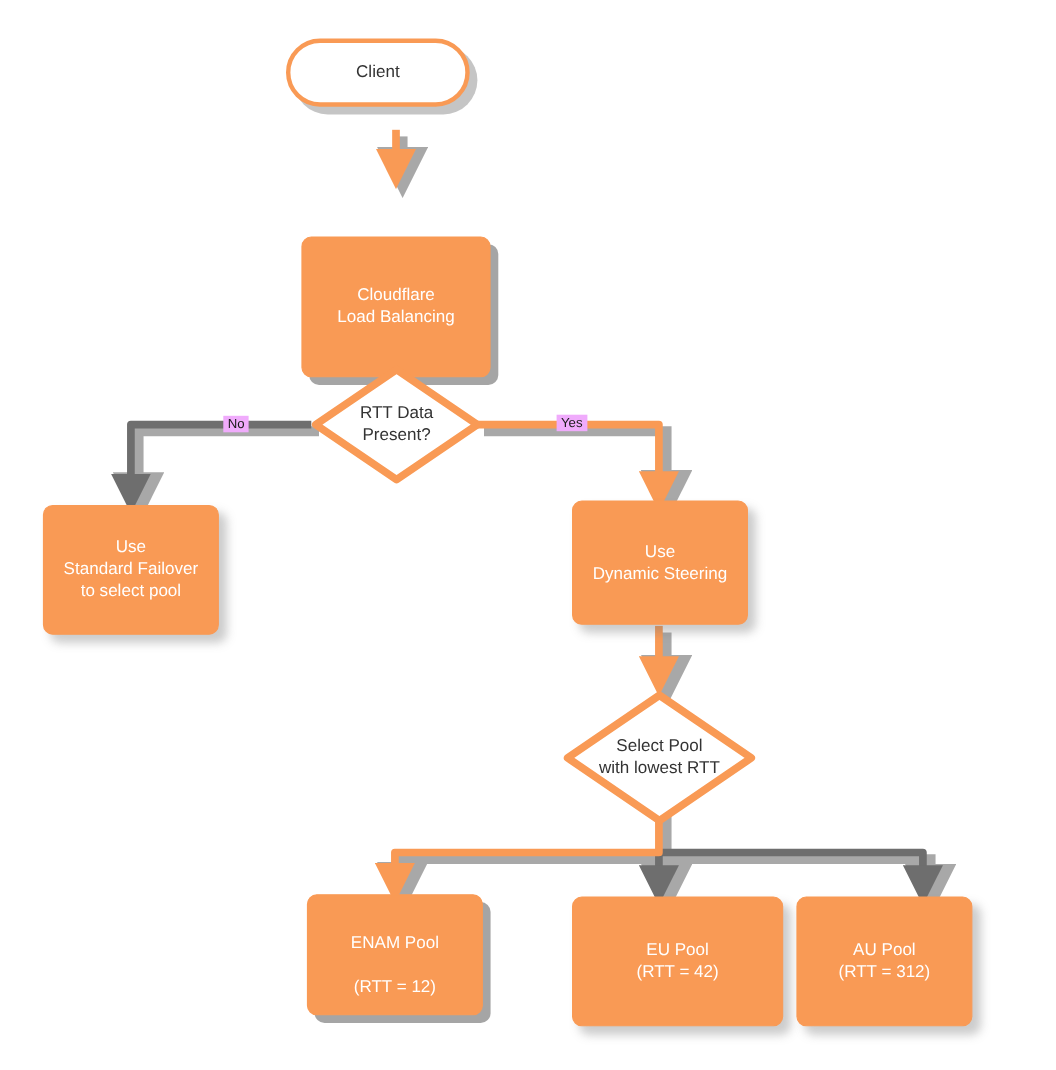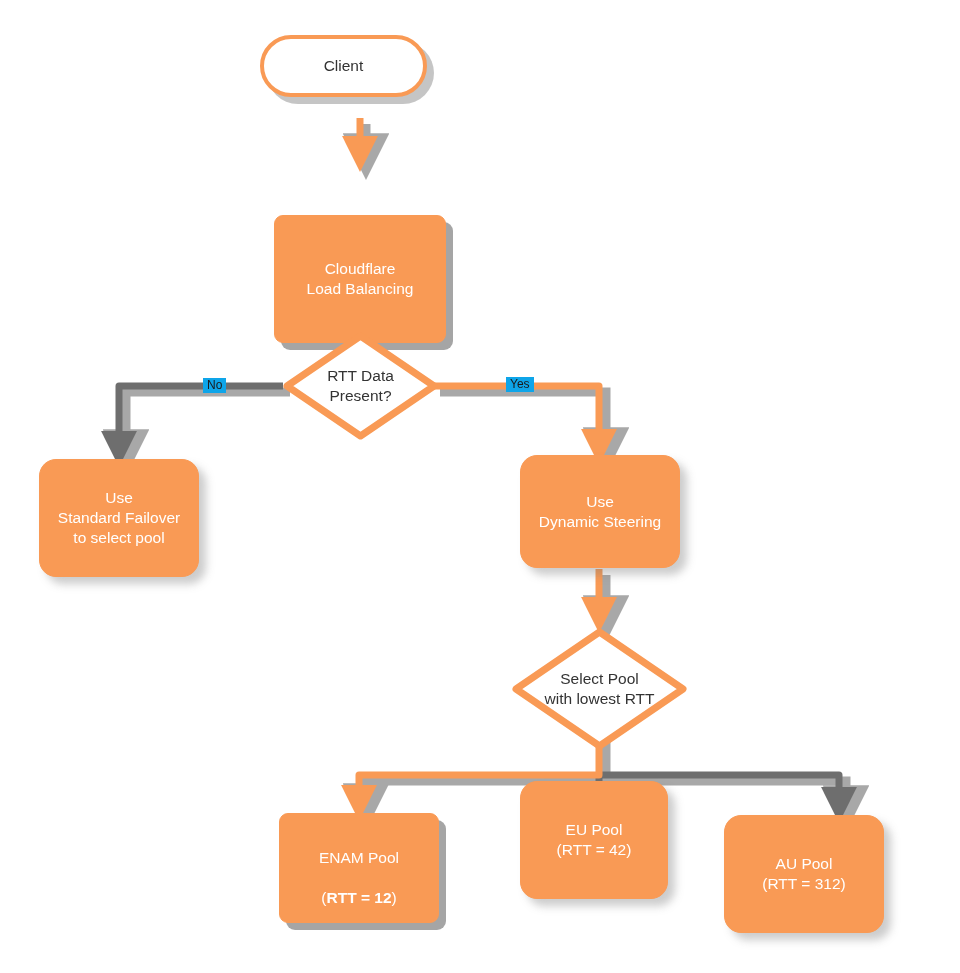--- a/index.html
+++ b/index.html
@@ -43,21 +43,20 @@
   .proc {
     background: #f99a55;
     border: 1px solid #f99a55;
     border-radius: 9px;
     color: #ffffff;
     font-size: 15.5px;
     box-shadow: 7px 7px 0 0 rgba(130,130,130,0.72);
   }
   .proc.shadow-soft {
     box-shadow: 7px 7px 9px 0 rgba(120,120,120,0.38);
-    border-radius: 17px;
   }
   
   .terminator {
     background: #ffffff;
     border: 4px solid #f99a55;
     border-radius: 38px;
     color: #333333;
     font-size: 15.5px;
     box-shadow: 7px 7px 0 0 rgba(150,150,150,0.55);
   }
@@ -71,26 +70,26 @@
     position: absolute;
     left: 0; top: 0;
     width: 100%;
     height: 100%;
     z-index: -1;
   }
   .decision .node-label {
     position: relative;
     z-index: 2;
   }
-  .bold-rtt { font-weight: bold; }
+  .bold-rtt { font-weight: normal; }
   .edge-label {
     position: absolute;
     font-size: 12px;
     color: #1a1a1a;
-    background: #0ea5e9;
+    background: #f0abfc;
     padding: 1px 4px;
     z-index: 6;
     line-height: 1.1;
     white-space: nowrap;
   }
 </style>
 </head>
 <body>
 
 <div id="canvas">
@@ -174,21 +173,21 @@
 with lowest RTT</span>
   </div>
 
   <div class="node proc" style="left:279px; top:813px; width:160px; height:110px;">
     <span class="node-label">
       <span>ENAM Pool</span><br>
       <span>(</span><span class="bold-rtt">RTT = 12</span><span>)</span>
     </span>
   </div>
 
-  <div class="node proc shadow-soft" style="left:520px; top:781px; width:148px; height:118px;">
+  <div class="node proc shadow-soft" style="left:520px; top:815px; width:192px; height:118px;">
     <span class="node-label">EU Pool
 (RTT = 42)</span>
   </div>
 
   <div class="node proc shadow-soft" style="left:724px; top:815px; width:160px; height:118px;">
     <span class="node-label">AU Pool
 (RTT = 312)</span>
   </div>
 
 </div>

